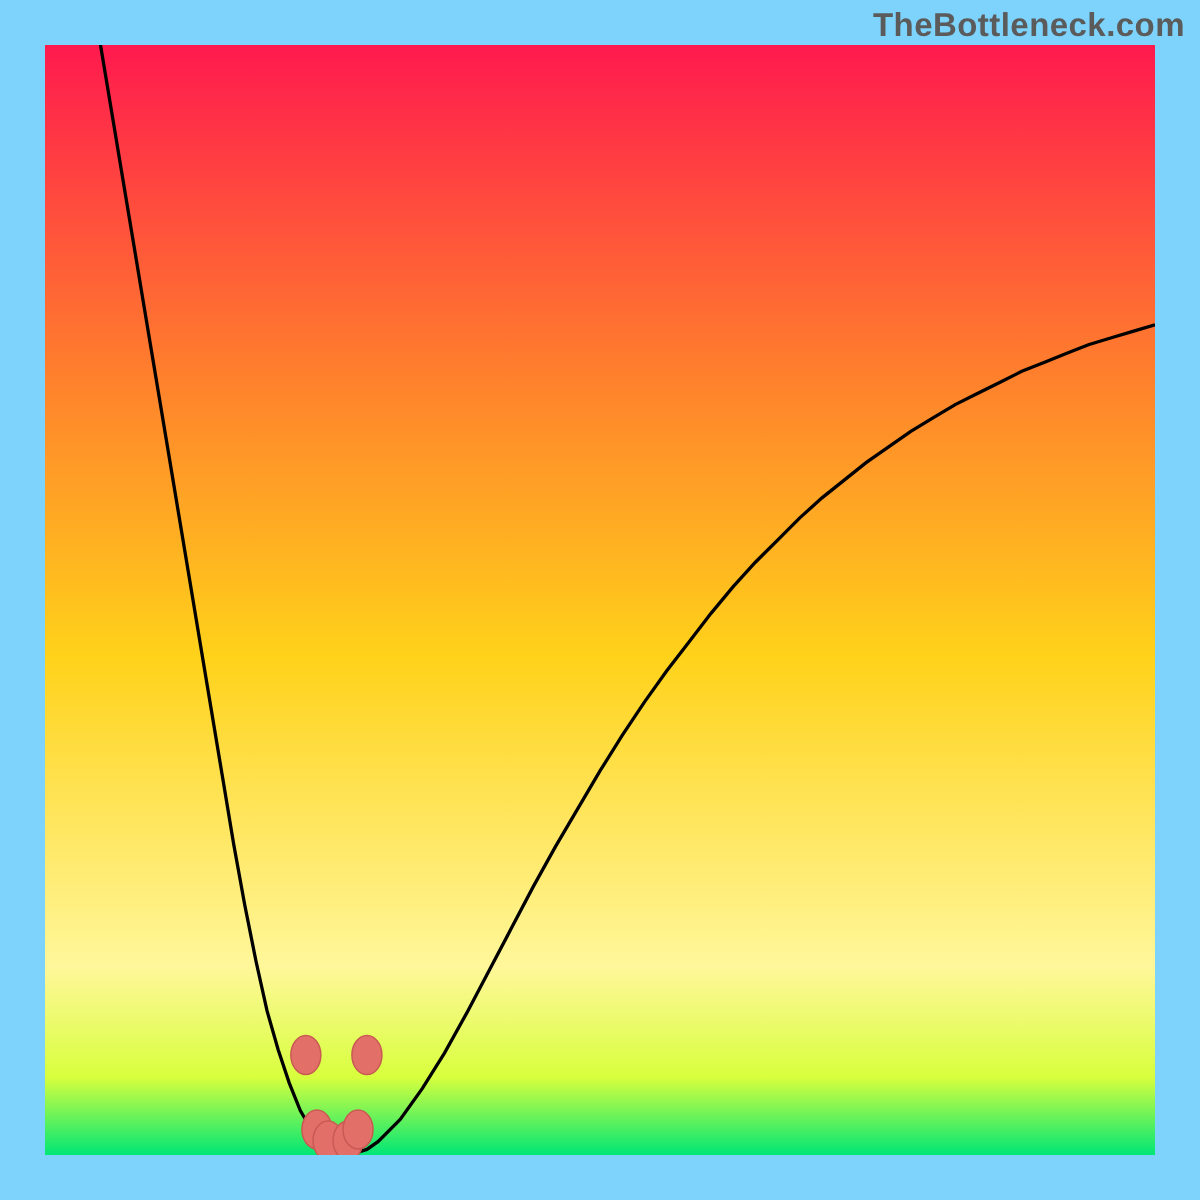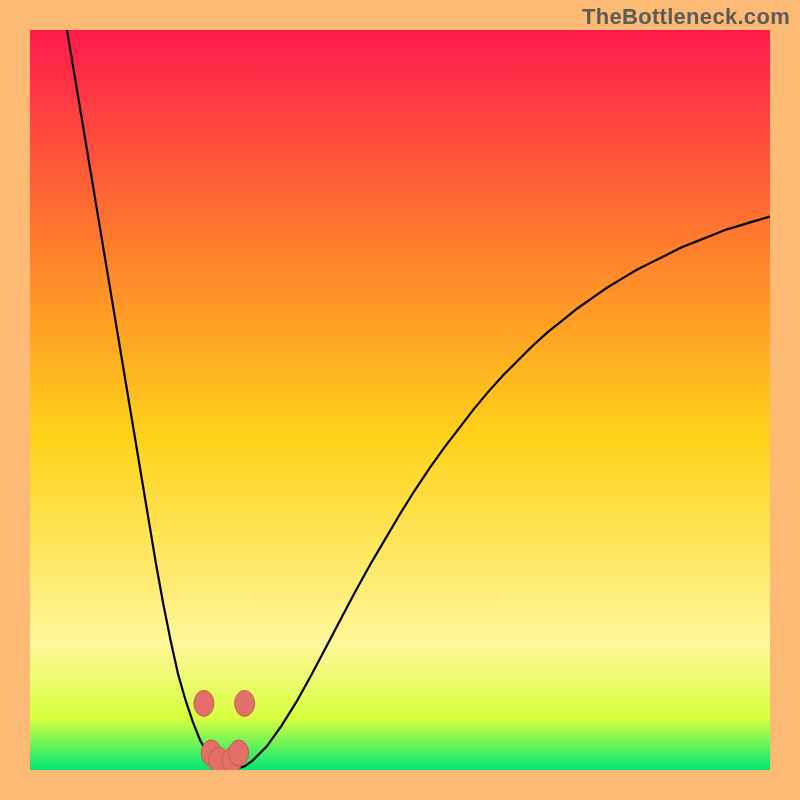--- a/index.html
+++ b/index.html
@@ -8,21 +8,21 @@
     width: 800px;
     height: 800px;
     background: #000;
     overflow: hidden;
     font-family: Arial, Helvetica, sans-serif;
   }
   .frame {
     position: relative;
     width: 800px;
     height: 800px;
-    background: #fdba74;
+    background: #7dd3fc;
   }
   .watermark {
     position: absolute;
     top: 4px;
     right: 10px;
     color: #5b5b5b;
     font-size: 22px;
     font-weight: bold;
     letter-spacing: 0.3px;
     z-index: 5;

